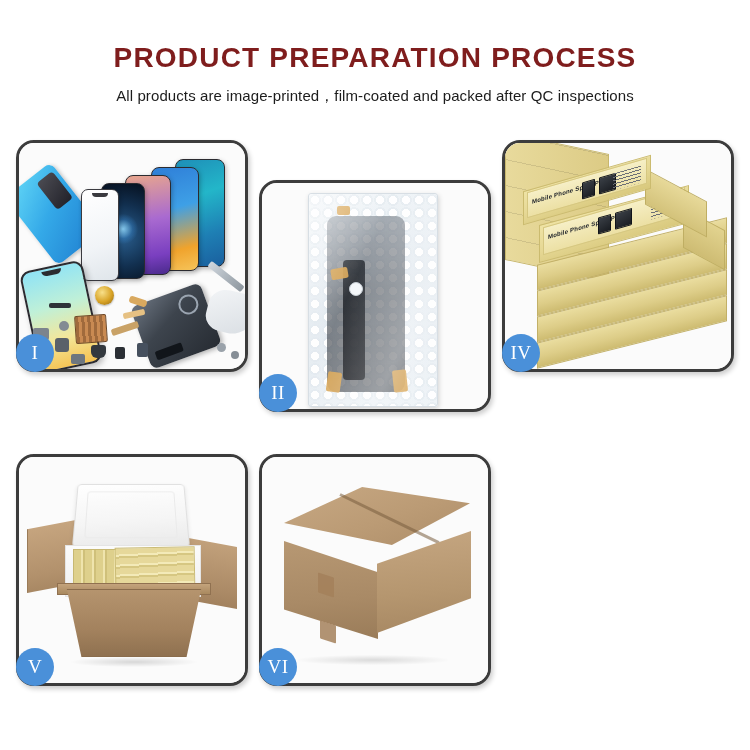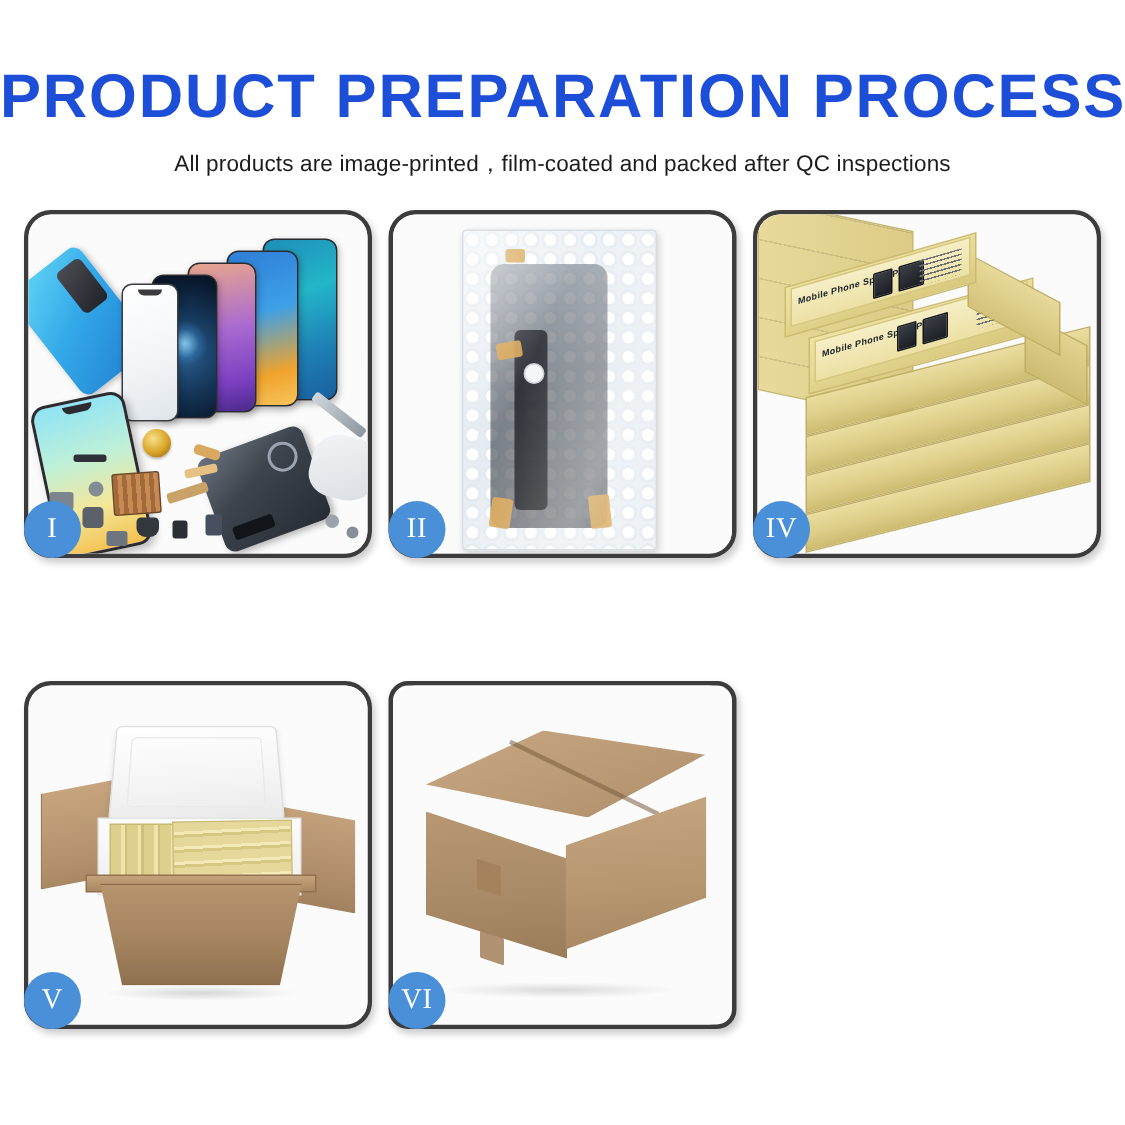--- a/index.html
+++ b/index.html
@@ -8,22 +8,22 @@
     background: #ffffff;
     font-family: "Liberation Sans", sans-serif;
     overflow: hidden;
   }
   .page { position: relative; width: 750px; height: 750px; background: #fff; }
 
   
   .header { position: absolute; left: 0; top: 0; width: 750px; text-align: center; }
   .title {
     font-family: "Liberation Sans", sans-serif;
-    font-size: 41px; font-weight: 700; letter-spacing: 1.2px;
-    color: #1d4ed8; margin-top: 44px; line-height: 1;
+    font-size: 28px; font-weight: 700; letter-spacing: 1.2px;
+    color: #7f1d1d; margin-top: 44px; line-height: 1;
     white-space: nowrap;
   }
   .subtitle {
     font-family: "Liberation Sans", sans-serif;
     font-size: 15px; font-weight: 400; color: #1c1c1c;
     margin-top: 15px; letter-spacing: .1px; white-space: nowrap;
   }
 
   
   .grid {
@@ -162,21 +162,21 @@
   .prt.g { left: 72px;  top: 202px; width: 15px; height: 13px; background:#33383e; border-radius:3px 3px 6px 6px; }
   .prt.h { left: 96px;  top: 204px; width: 10px; height: 12px; background:#2b2f35; }
   .prt.i { left: 118px; top: 200px; width: 11px; height: 14px; background:#46505e; border-radius:2px; }
   .prt.j { left: 20px;  top: 205px; width: 10px; height: 18px; background:#e9edf1; border:1px solid #9aa3ab; border-radius:2px; }
   .prt.k { left: 52px;  top: 211px; width: 14px; height: 10px; background:#6d767f; }
   .prt.l { left: 40px;  top: 178px; width: 10px; height: 10px; background:#838b93; border-radius:50%; }
   .prt.m { left: 198px; top: 200px; width: 9px;  height: 9px;  background:#9aa2aa; border-radius:50%; }
   .prt.n { left: 212px; top: 208px; width: 8px;  height: 8px;  background:#868e96; border-radius:50%; }
 
   
-  .p2 { background: #e5e5e5; }
+  .p2 { background: #e5e5e5; margin-top: 40px; }
   .bubblebag {
     position: absolute; left: 46px; top: 10px; width: 130px; height: 214px;
     background:
       radial-gradient(circle at 6px 6px, rgba(255,255,255,.95) 0 4px, rgba(225,232,238,.55) 4px 6px, rgba(0,0,0,0) 6px) 0 0/13px 13px,
       linear-gradient(160deg,#f2f6f9 0%,#e3eaf0 50%,#eef3f7 100%);
     border: 1px solid #d7dee4;
     border-radius: 3px;
     box-shadow: 1px 2px 5px rgba(0,0,0,.16);
     overflow: hidden;
   }
@@ -372,21 +372,21 @@
     position: absolute; left: 38px; top: 126px; width: 154px; height: 12px;
     background: linear-gradient(180deg,#c4a37c,#a9895f);
     border: 1px solid #907150;
   }
   .v-shadow {
     position: absolute; left: 52px; bottom: 16px; width: 126px; height: 10px;
     background: radial-gradient(ellipse at center, rgba(0,0,0,.14), rgba(0,0,0,0) 72%);
   }
 
   
-  .p6 { background: #ffffff; border-radius: 13px; }
+  .p6 { background: #ffffff; }
   .c-top {
     position: absolute; left: 22px; top: 30px; width: 186px; height: 58px;
     background: linear-gradient(160deg,#c7a883 0%,#bb9b75 55%,#ad8d68 100%);
     clip-path: polygon(42% 0, 100% 28%, 58% 100%, 0 62%);
     border: 0;
   }
   .c-top-seam {
     position: absolute; left: 78px; top: 36px; width: 110px; height: 3px;
     background: rgba(120,92,62,.55);
     transform: rotate(26deg); transform-origin: left center;

